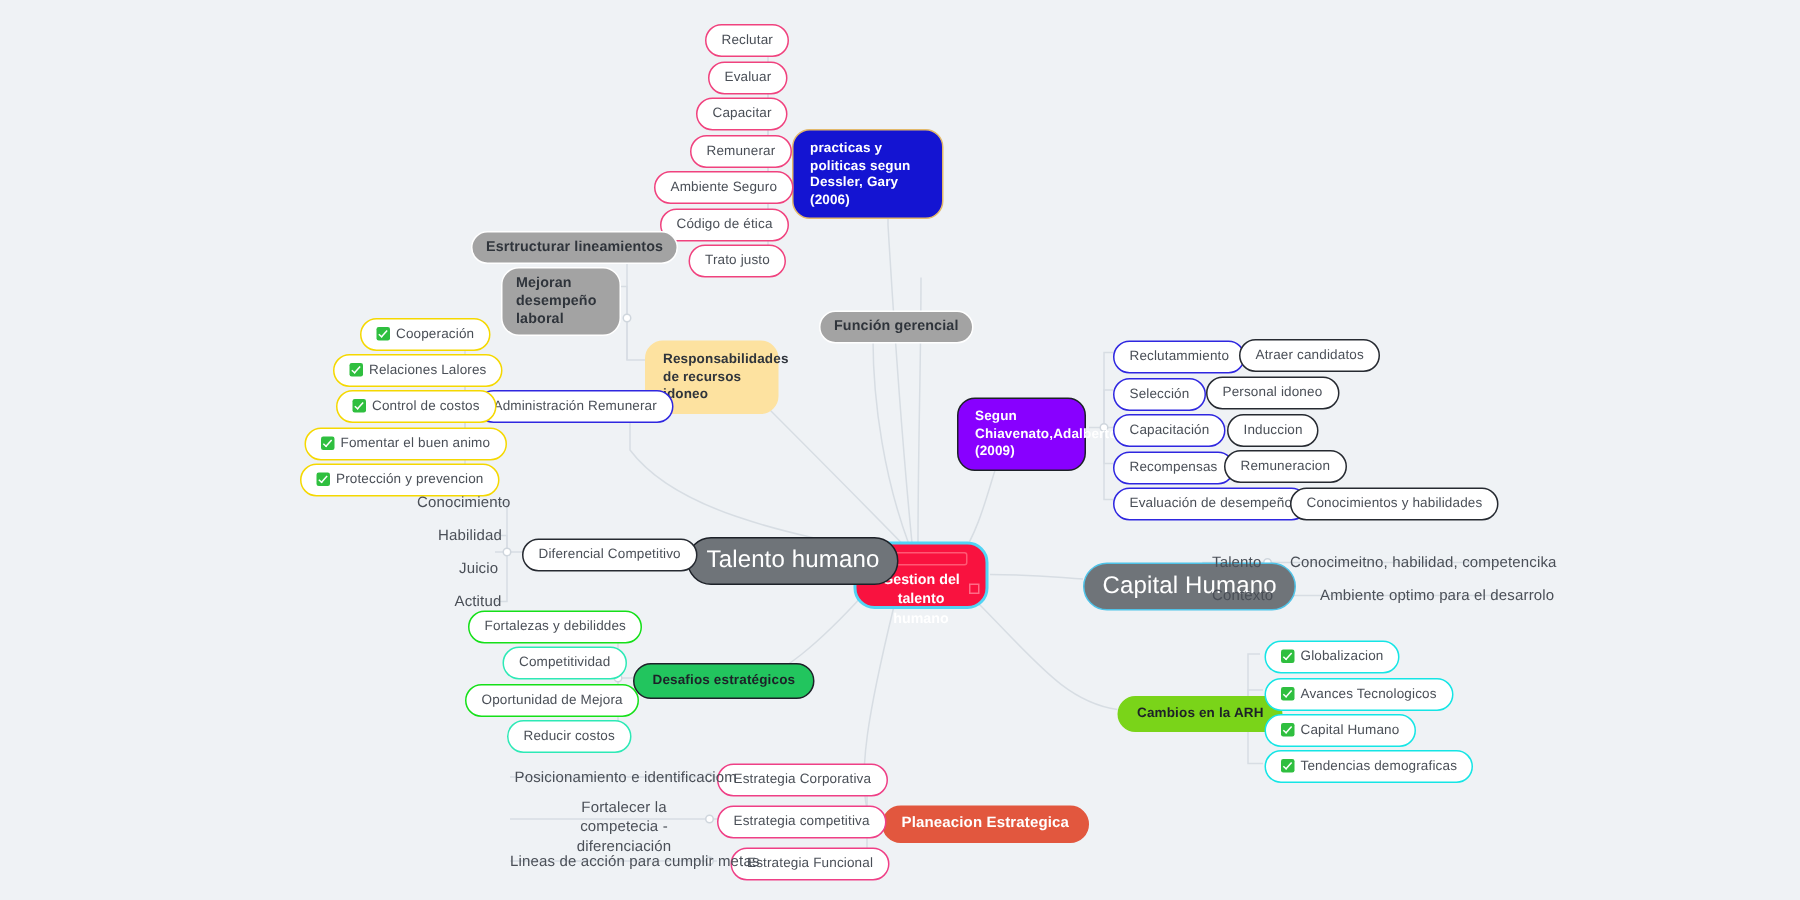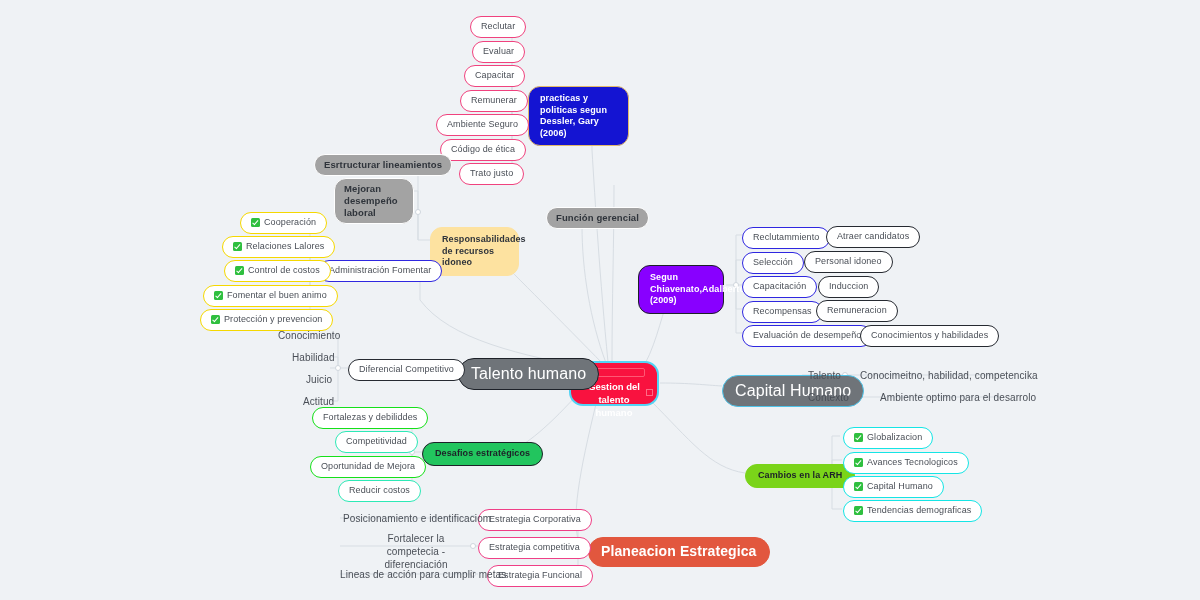--- a/index.html
+++ b/index.html
@@ -230,21 +230,21 @@
   </div>
   <div class="node white bold multi" style="left:334px;top:178px;width:80px;">
     <span class="lbl">Mejoran desempeño laboral</span>
   </div>
 
   <div class="node white bold" style="left:546px;top:207px;">
     <span class="lbl">Función gerencial</span>
   </div>
 
   <div class="node pill blue" style="left:318px;top:260px;">
-    <span class="lbl">Administración Fomentar</span>
+    <span class="lbl">Administración Remunerar</span>
   </div>
   <div class="node pill yellow" style="left:240px;top:212px;">
     <span class="chk"></span>
     <span class="lbl">Cooperación</span>
   </div>
   <div class="node pill yellow" style="left:222px;top:236px;">
     <span class="chk"></span>
     <span class="lbl">Relaciones Lalores</span>
   </div>
   <div class="node pill yellow" style="left:224px;top:260px;">
@@ -360,21 +360,21 @@
     <span class="lbl">Competitividad</span>
   </div>
   <div class="node pill green" style="left:310px;top:456px;">
     <span class="lbl">Oportunidad de Mejora</span>
   </div>
   <div class="node pill teal" style="left:338px;top:480px;">
     <span class="lbl">Reducir costos</span>
   </div>
 
   <div class="node n-orange" style="left:588px;top:537px;">
-    <span class="lbl" style="font-weight:bold;font-size:14px;">Planeacion Estrategica</span>
+    <span class="lbl" style="font-weight:bold;font-size:10px;">Planeacion Estrategica</span>
   </div>
   <div class="node pill magenta" style="left:478px;top:509px;">
     <span class="lbl">Estrategia Corporativa</span>
   </div>
   <div class="node plain" style="left:343px;top:513px;">
     <span class="lbl">Posicionamiento  e identificaciom</span>
   </div>
   <div class="node pill magenta" style="left:478px;top:537px;">
     <span class="lbl">Estrategia competitiva</span>
   </div>

